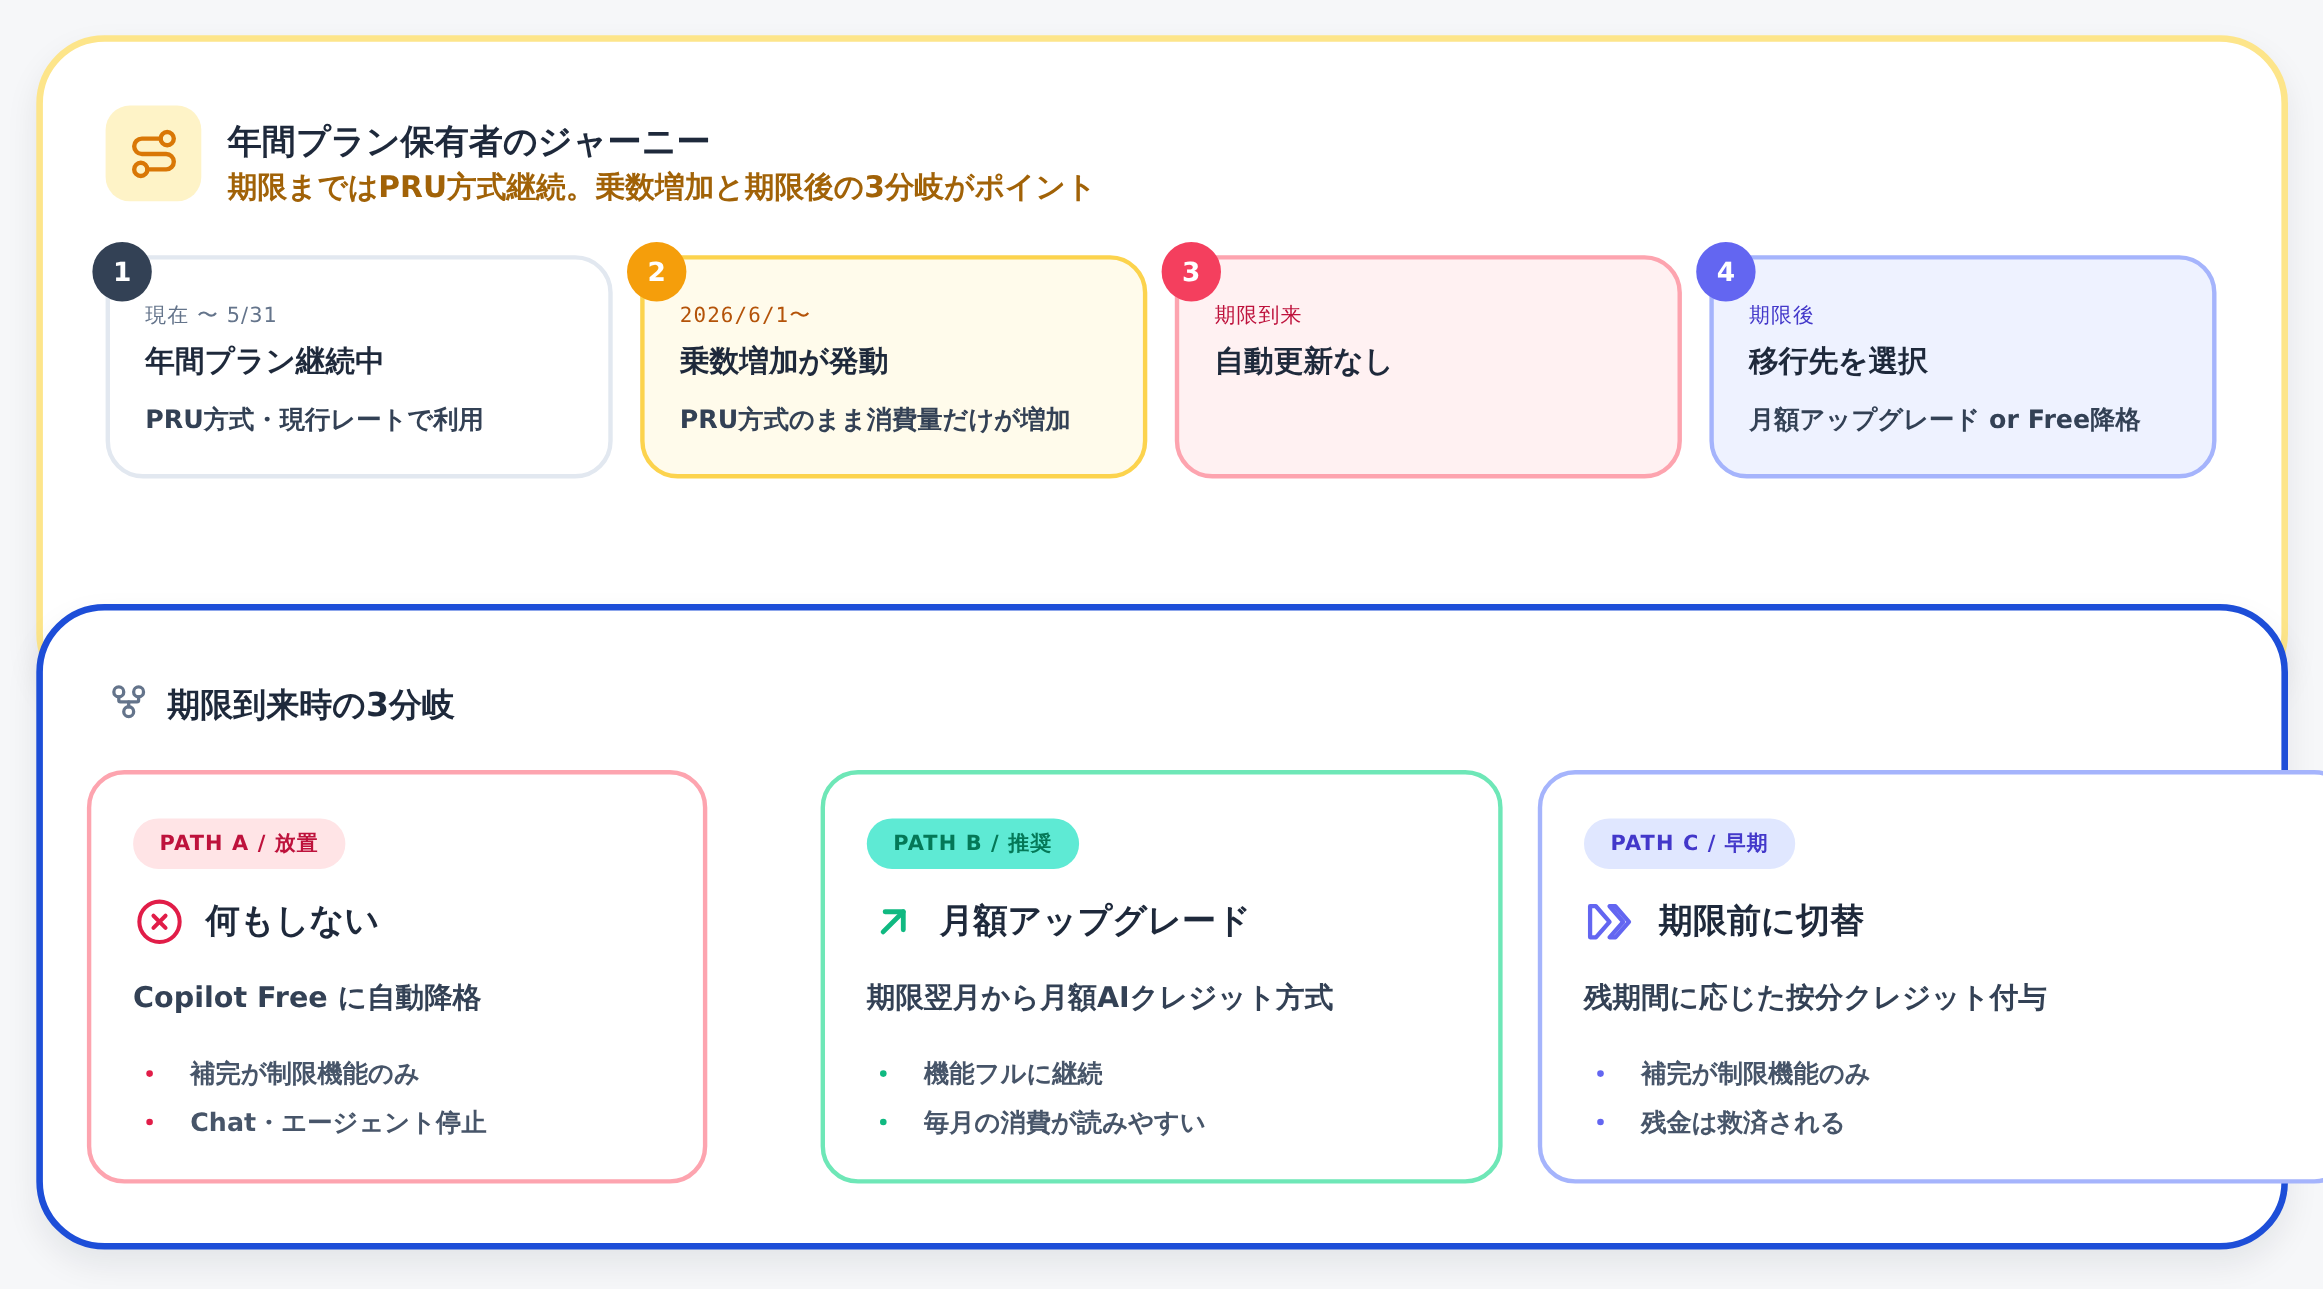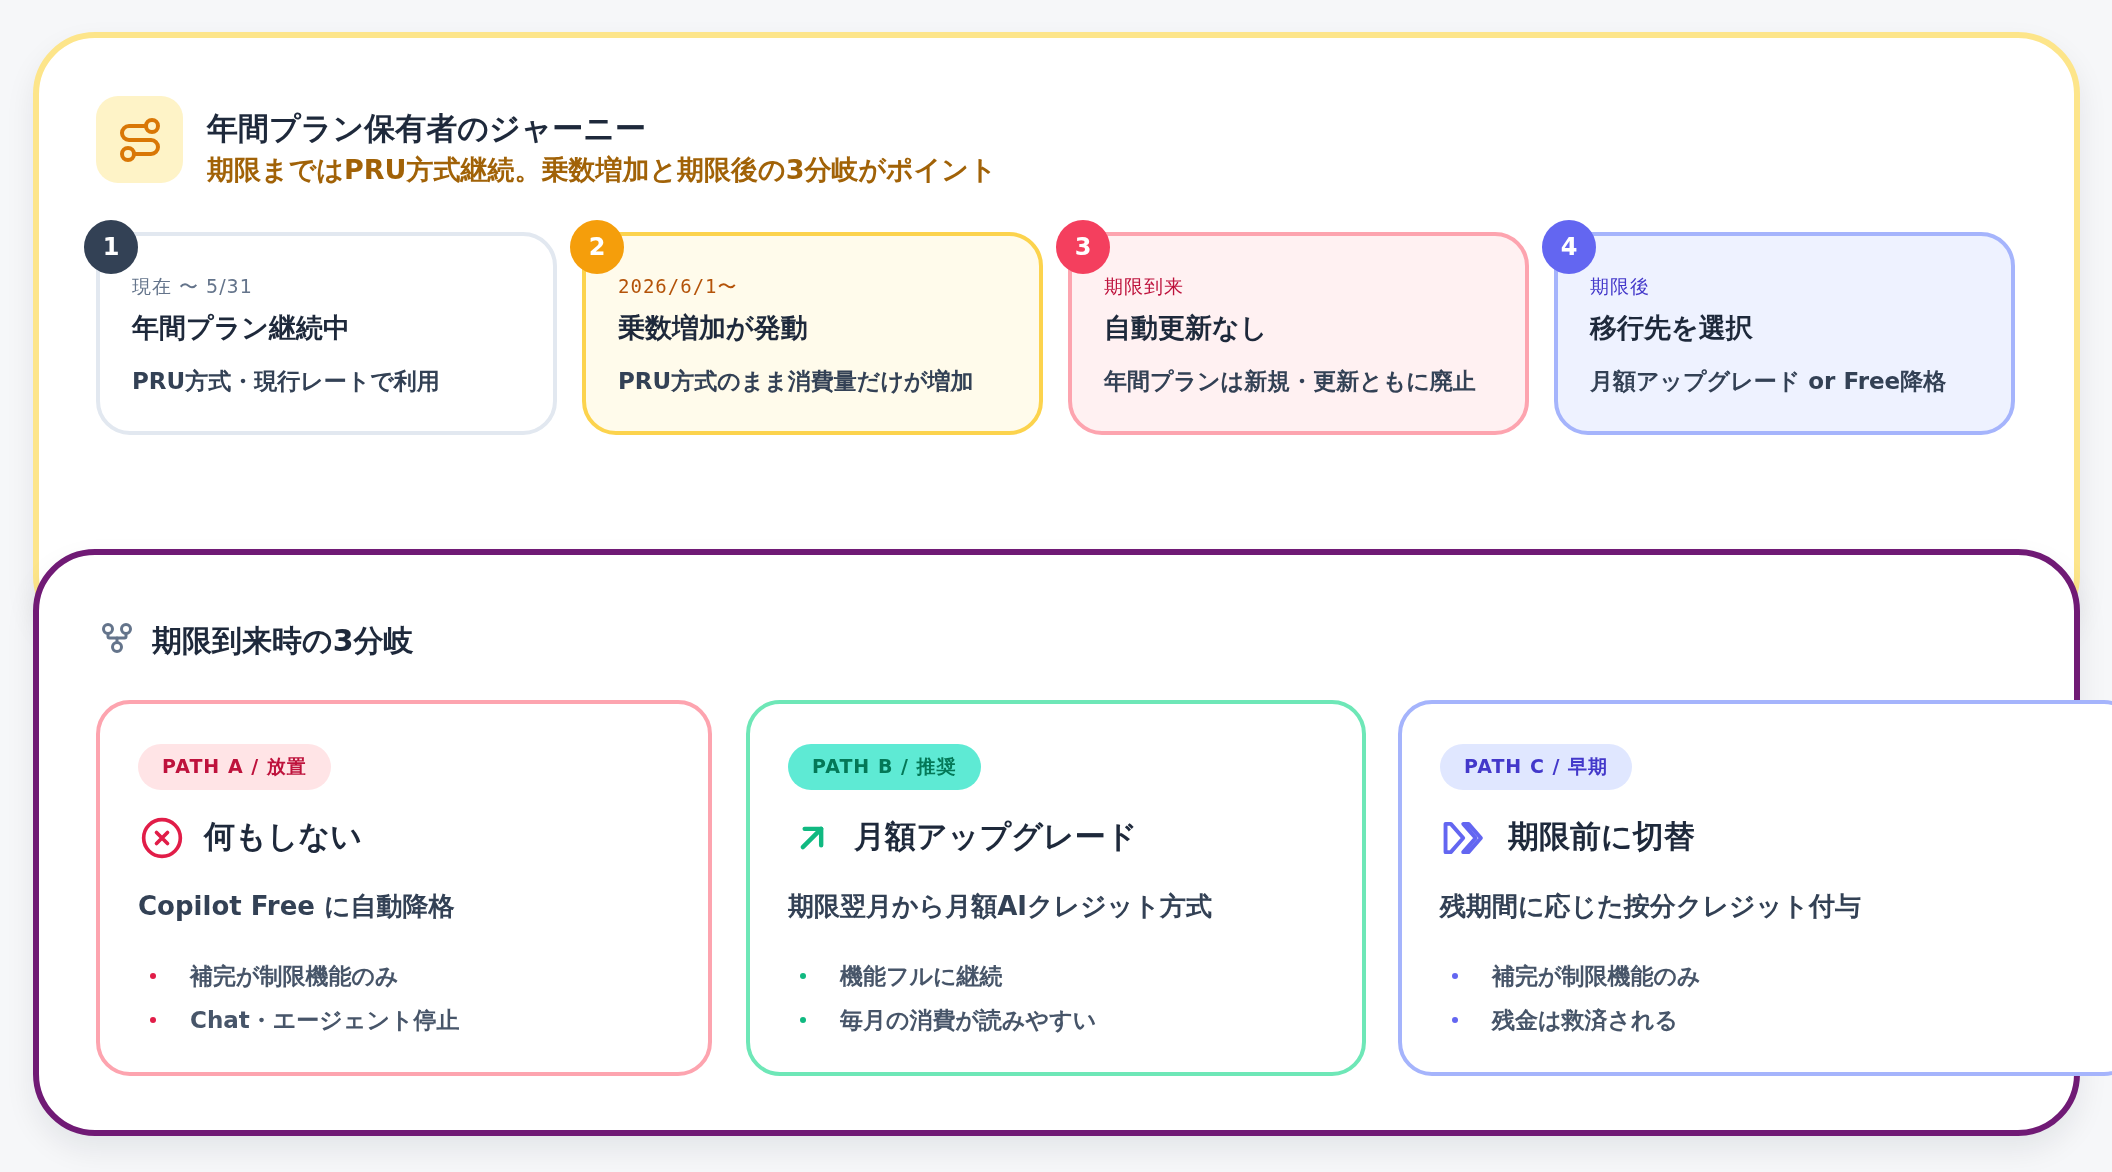--- a/index.html
+++ b/index.html
@@ -12,21 +12,21 @@
     overflow: hidden;
   }
   .panel {
     position: absolute;
     left: 33px; width: 2047px;
     background: #ffffff;
     border-radius: 62px;
     box-shadow: 0 14px 30px rgba(15, 23, 42, 0.08);
   }
   .panel-top { top: 32px; height: 606px; border: 6px solid #fde58a; }
-  .panel-bottom { top: 549px; height: 587px; border: 6px solid #701a75; }
+  .panel-bottom { top: 549px; height: 587px; border: 6px solid #1d4ed8; }
 
   .head-icon {
     position: absolute; left: 57px; top: 58px;
     width: 87px; height: 87px; border-radius: 22px;
     background: #fef3c7;
     display: flex; align-items: center; justify-content: center;
   }
   .head-title {
     position: absolute; left: 168px; top: 70px;
     font-size: 31px; font-weight: bold; color: #1e293b; white-space: nowrap;
@@ -114,41 +114,40 @@
   <div class="step" style="left:543px;border-color:#fcd34d;background:#fffbeb;">
     <div class="step-badge" style="background:#f59e0b;">2</div>
     <div class="step-date" style="color:#b45309;font-family:'DejaVu Sans Mono',monospace;">2026/6/1〜</div>
     <div class="step-title">乗数増加が発動</div>
     <div class="step-desc">PRU方式のまま消費量だけが増加</div>
   </div>
   <div class="step" style="left:1029px;border-color:#fda4af;background:#fff1f2;">
     <div class="step-badge" style="background:#f43f5e;">3</div>
     <div class="step-date" style="color:#be123c;">期限到来</div>
     <div class="step-title">自動更新なし</div>
-    <div class="step-desc">年間プランは新規・更新ともに廃止</div>
   </div>
   <div class="step" style="left:1515px;border-color:#a5b4fc;background:#eef2ff;">
     <div class="step-badge" style="background:#6366f1;">4</div>
     <div class="step-date" style="color:#4338ca;">期限後</div>
     <div class="step-title">移行先を選択</div>
     <div class="step-desc">月額アップグレード or Free降格</div>
   </div>
 </section>
 
 <section class="panel panel-bottom">
   <svg class="sec-icon" width="36" height="36" viewBox="0 0 24 24" fill="none" stroke="#64748b" stroke-width="2" stroke-linecap="round" stroke-linejoin="round">
     <circle cx="12" cy="18" r="3"></circle>
       <circle cx="6" cy="6" r="3"></circle>
       <circle cx="18" cy="6" r="3"></circle>
     <path d="M18 9v2c0 .6-.4 1-1 1H7c-.6 0-1-.4-1-1V9"></path>
       <path d="M12 12v3"></path>
   </svg>
   <div class="sec-title">期限到来時の3分岐</div>
 
-  <div class="path" style="left:57px;width:616px;border-color:#fda4af;text-decoration:underline;">
+  <div class="path" style="left:40px;width:564px;border-color:#fda4af;text-decoration:underline;">
     <div class="path-pill" style="background:#ffe4e6;color:#be123c;">PATH A / 放置</div>
     <div class="path-head">
       <svg width="44" height="44" viewBox="0 0 24 24" fill="none" stroke="#e11d48" stroke-width="2" stroke-linecap="round">
         <circle cx="12" cy="12" r="10"></circle>
           <path d="M15 9l-6 6M9 9l6 6"></path>
       </svg>
       <div class="path-title">何もしない</div>
     </div>
     <div class="path-lead">Copilot Free に自動降格</div>
     <ul class="path-list">

